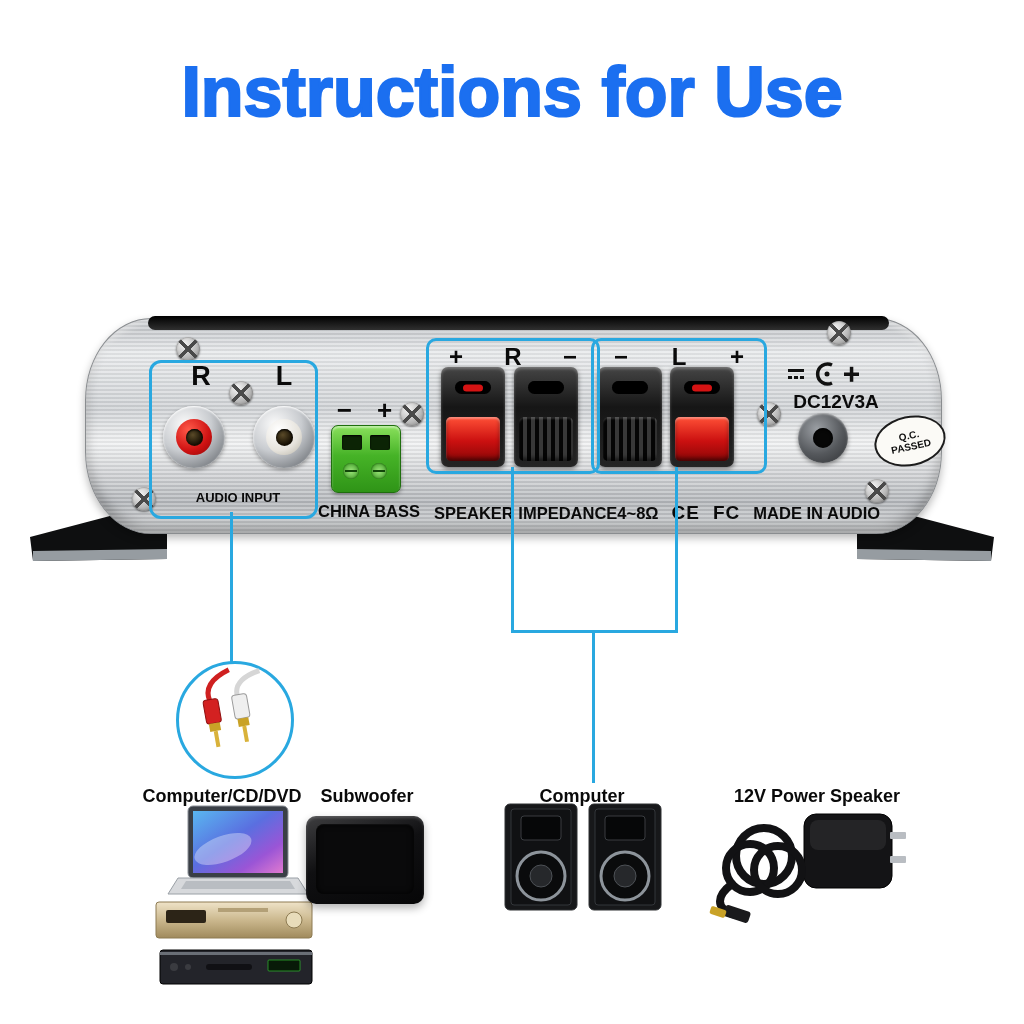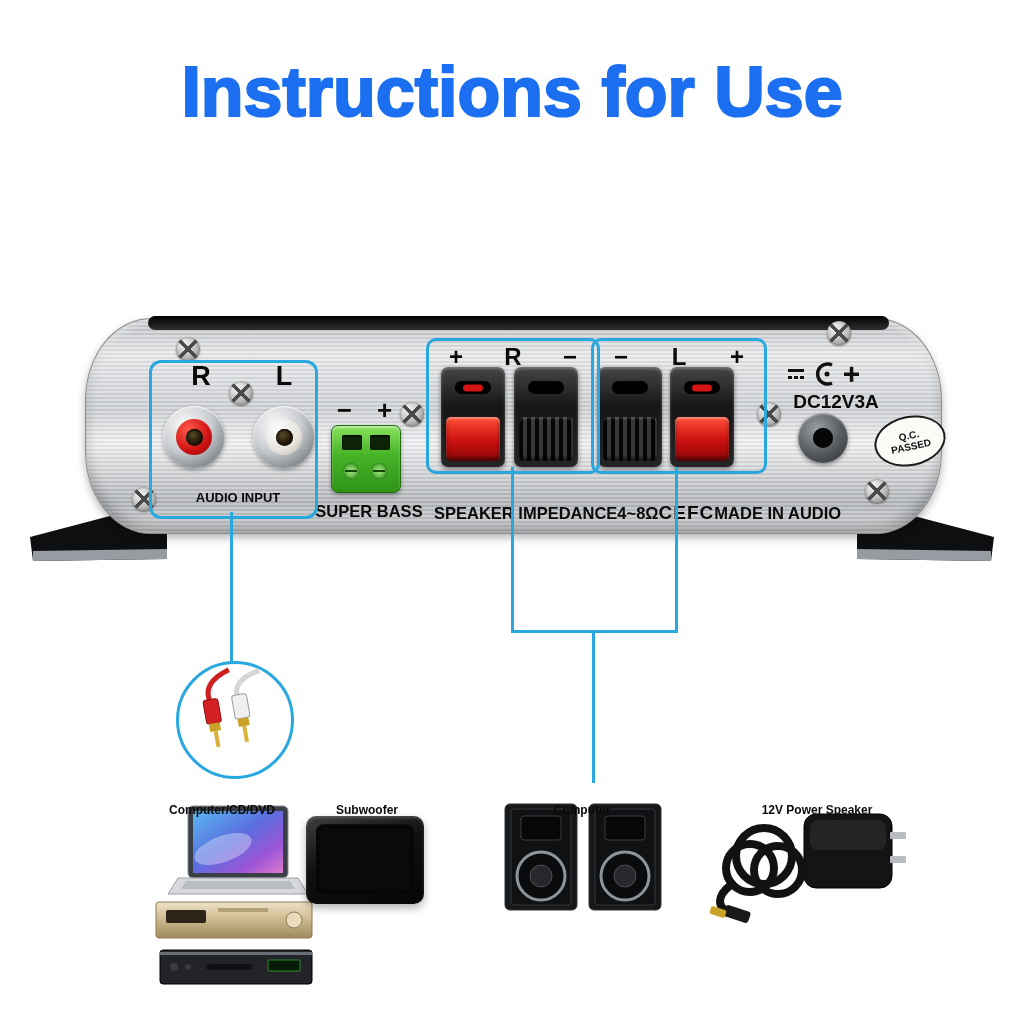--- a/index.html
+++ b/index.html
@@ -63,42 +63,42 @@
   .clip .slot{position:absolute;left:50%;top:14px;transform:translateX(-50%);width:36px;height:13px;
        background:#000;border-radius:7px;box-shadow: inset 0 1px 2px #000;}
   .clip.red .slot::after{content:"";position:absolute;left:50%;top:50%;transform:translate(-50%,-50%);
        width:20px;height:7px;border-radius:4px;background:#d51313;}
   .clip .tab{position:absolute;left:5px;right:5px;bottom:6px;height:44px;border-radius:5px;}
   .clip.red .tab{background:linear-gradient(180deg,#ff5036,#cb1010 55%,#8c0707);
        box-shadow: inset 0 2px 2px rgba(255,255,255,.35), inset 0 -3px 4px rgba(0,0,0,.5);}
   .clip.blk .tab{background:repeating-linear-gradient(90deg,#050505 0 4px,#383838 4px 8px);
        box-shadow: inset 0 2px 2px rgba(255,255,255,.15), inset 0 -3px 4px rgba(0,0,0,.6);}
 
-  #spec-row{position:absolute;left:348px;top:183px;display:flex;align-items:baseline;
+  #spec-row{position:absolute;left:348px;top:183px;display:flex;align-items:baseline;gap:13px;
        font-weight:bold;font-size:16.5px;color:#0a0a0a;white-space:nowrap;}
   #spec-row .mark{font-size:19px;letter-spacing:1px;}
 
   #dcpol{position:absolute;left:700px;top:42px;}
   #dc-jack{position:absolute;left:712px;top:94px;width:50px;height:50px;border-radius:50%;
        background: radial-gradient(circle at 38% 32%, #9b9fa4, #55585c 55%, #2e3033);
        box-shadow: 0 2px 4px rgba(0,0,0,.4), inset 0 1px 2px rgba(255,255,255,.5);
        display:flex;align-items:center;justify-content:center;}
   #dc-hole{width:20px;height:20px;border-radius:50%;background:#070707;box-shadow: inset 0 1px 3px #000;}
   #qc{position:absolute;left:788px;top:97px;width:68px;height:46px;border:2px solid #1c1c1c;border-radius:50%;
        background:#fbfaf6;transform:rotate(-12deg);display:flex;flex-direction:column;align-items:center;
        justify-content:center;line-height:1.15;font-size:10px;font-weight:bold;color:#111;}
 
   
   .vline{position:absolute;width:3px;background:#29a8e0;z-index:6;}
   .hline{position:absolute;height:3px;background:#29a8e0;z-index:6;}
 
   #rca-circle{position:absolute;left:176px;top:661px;width:112px;height:112px;border:3px solid #29a8e0;
        border-radius:50%;background:#fff;z-index:5;}
 
-  .item-label{position:absolute;top:803px;transform:translateX(-50%);font-size:12px;font-weight:bold;
+  .item-label{position:absolute;top:786px;transform:translateX(-50%);font-size:18px;font-weight:bold;
        color:#0a0a0a;white-space:nowrap;z-index:6;text-align:center;}
 
   .illus{position:absolute;z-index:2;}
   #subwoofer{position:absolute;left:306px;top:816px;width:118px;height:88px;border-radius:10px;z-index:2;
        background:linear-gradient(160deg,#3e3e40,#101012 45%,#060607);
        box-shadow:0 4px 8px rgba(0,0,0,.3), inset 0 2px 3px rgba(255,255,255,.18);}
   #subwoofer::after{content:"";position:absolute;left:10px;right:10px;top:8px;bottom:10px;border-radius:8px;
        background:#0a0a0b;box-shadow:inset 0 0 6px #000, inset 0 1px 1px rgba(255,255,255,.08);}
 </style>
 </head>
@@ -142,21 +142,21 @@
     </div>
     <span class="plabel" style="left:152px;top:171px;font-size:13px">AUDIO INPUT</span>
 
     <span class="plabel" style="left:283px;top:76px;font-size:26px;letter-spacing:9px">− +</span>
     <div id="bass-block">
       <div class="bass-hole" style="left:10px"></div>
       <div class="bass-hole" style="left:38px"></div>
       <div class="bass-screw" style="left:11px"></div>
       <div class="bass-screw" style="left:39px"></div>
     </div>
-    <span class="plabel" style="left:283px;top:183px;font-size:16.5px">SUPER BASS</span>
+    <span class="plabel" style="left:283px;top:183px;font-size:16.5px">CHINA BASS</span>
 
     <div class="cobox spkbox" style="left:340px">
       <div class="spk-lbls">
         <span>+</span>
         <span>R</span>
         <span>−</span>
       </div>
     </div>
     <div class="cobox spkbox" style="left:505px;width:170px">
       <div class="spk-lbls">

